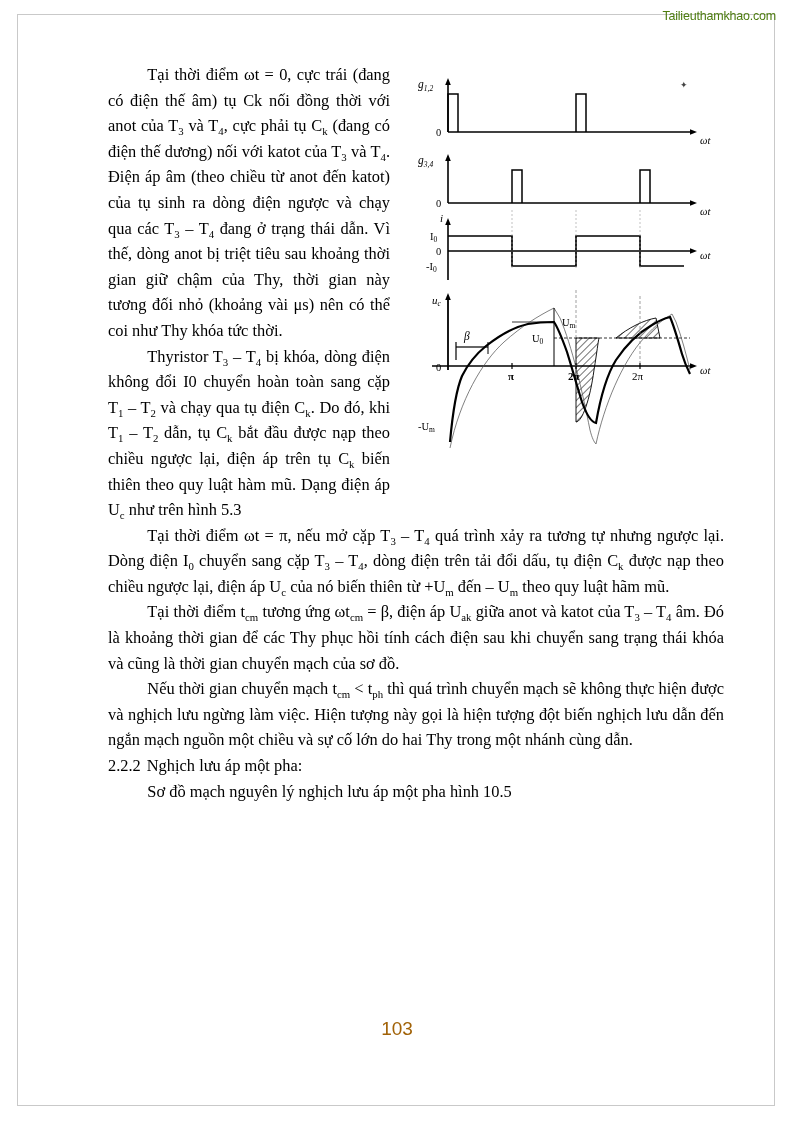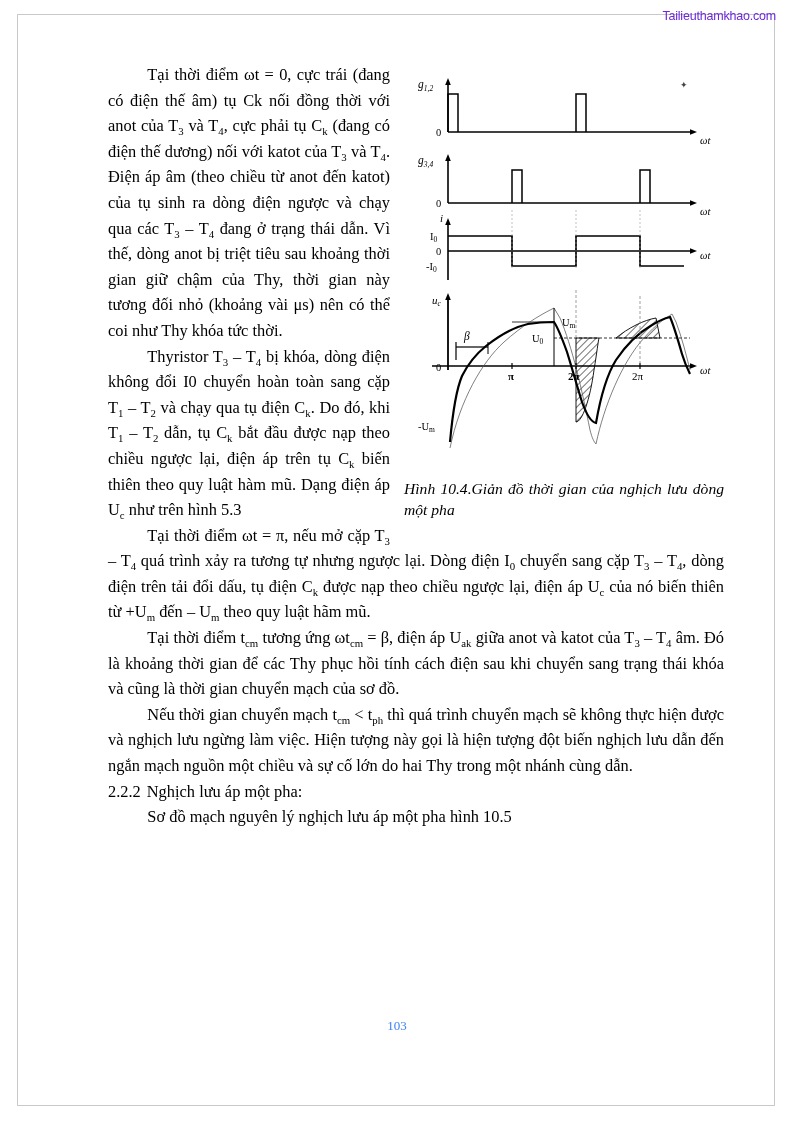--- a/index.html
+++ b/index.html
@@ -25,21 +25,21 @@
     border: 1px solid #c9c9c9;
     box-sizing: border-box;
     pointer-events: none;
   }
   .watermark {
     position: absolute;
     right: 18px;
     top: 9px;
     font-family: "Liberation Sans", sans-serif;
     font-size: 12.5px;
-    color: #6d28d9;
+    color: #4d7c0f;
     letter-spacing: -0.2px;
     white-space: nowrap;
   }
 
   
   .content {
     position: absolute;
     left: 108px;
     top: 62px;
     width: 616px;
@@ -86,23 +86,23 @@
     text-indent: 0;
   }
 
   
   .page-number {
     position: absolute;
     left: 0;
     right: 0;
     top: 1018px;
     text-align: center;
-    color: #3b82f6;
-    font-size: 13px;
-    font-family: Liberation Serif, serif;
+    color: #a16207;
+    font-size: 19px;
+    font-family: Liberation Sans, sans-serif;
   }
   svg text { font-family: "Liberation Serif", serif; }
 </style>
 </head>
 <body>
 
 <div class="page">
 
   <div class="page-border"></div>
 
@@ -217,21 +217,20 @@
             <text x="128" y="272" font-size="10.5">U<tspan font-size="7.5" dy="2">0</tspan></text>
             <text x="14" y="360" font-size="10.5">-U<tspan font-size="7.5" dy="2">m</tspan></text>
 
             <text x="104" y="310" font-size="11" font-weight="bold">π</text>
             <text x="164" y="310" font-size="11" font-weight="bold">2π</text>
             <text x="228" y="310" font-size="11">2π</text>
             <text x="296" y="304" font-size="10.5" font-style="italic">ωt</text>
           </g>
         </svg>
 
-        <div class="figure-caption">Hình 10.4.Giản đồ thời gian của nghịch lưu dòng một pha</div>
       </div>
     </div>
 
     <p class="para">
       Tại thời điểm ωt = 0, cực trái (đang có điện thế âm) tụ Ck nối đồng thời với anot của T<sub>3</sub> và T<sub>4</sub>, cực phải tụ C<sub>k</sub> (đang có điện thế dương) nối với katot của T<sub>3</sub> và T<sub>4</sub>. Điện áp âm (theo chiều từ anot đến katot) của tụ sinh ra dòng điện ngược và chạy qua các T<sub>3</sub> – T<sub>4</sub> đang ở trạng thái dẫn. Vì thế, dòng anot bị triệt tiêu sau khoảng thời gian giữ chậm của Thy, thời gian này tương đối nhỏ (khoảng vài μs) nên có thể coi như Thy khóa tức thời.
     </p>
 
     <p class="para">
       Thyristor T<sub>3</sub> – T<sub>4</sub> bị khóa, dòng điện không đổi I0 chuyển hoàn toàn sang cặp T<sub>1</sub> – T<sub>2</sub> và chạy qua tụ điện C<sub>k</sub>. Do đó, khi T<sub>1</sub> – T<sub>2</sub> dẫn, tụ C<sub>k</sub> bắt đầu được nạp theo chiều ngược lại, điện áp trên tụ C<sub>k</sub> biến thiên theo quy luật hàm mũ. Dạng điện áp U<sub>c</sub> như trên hình 5.3
     </p>

